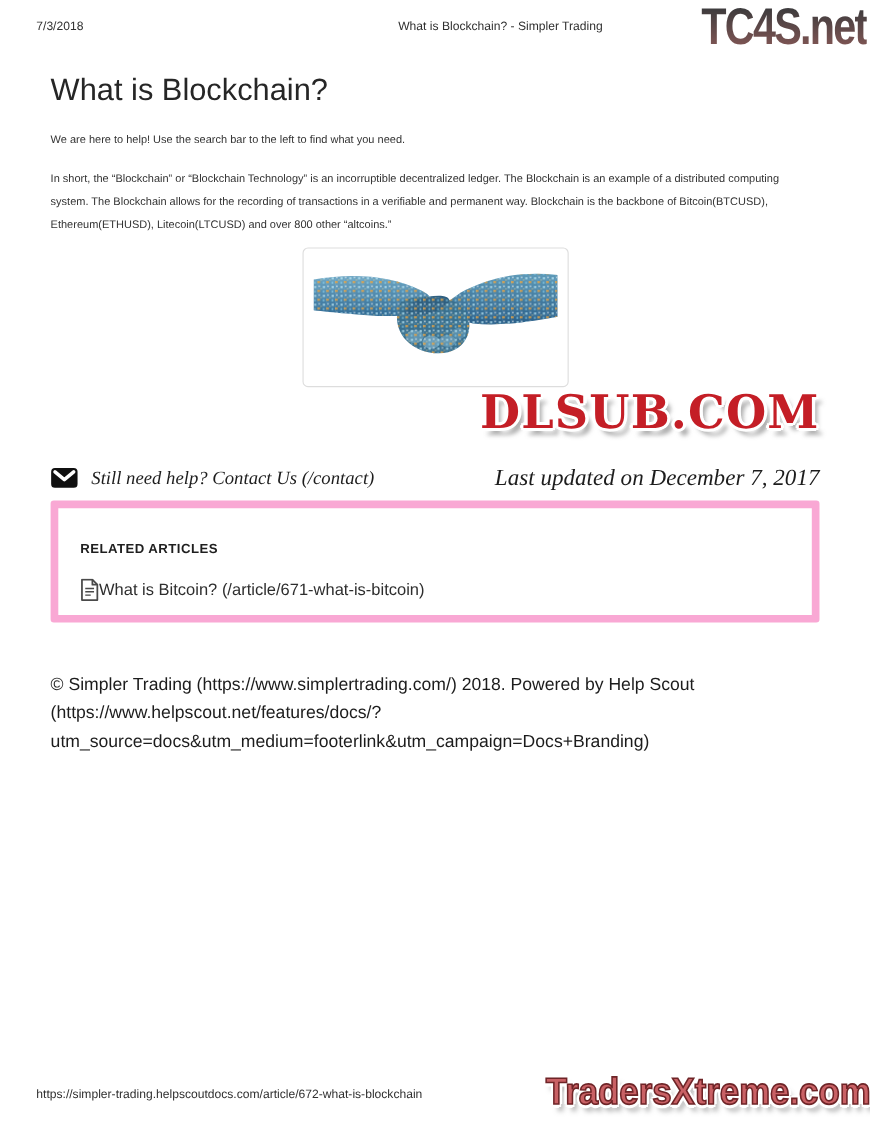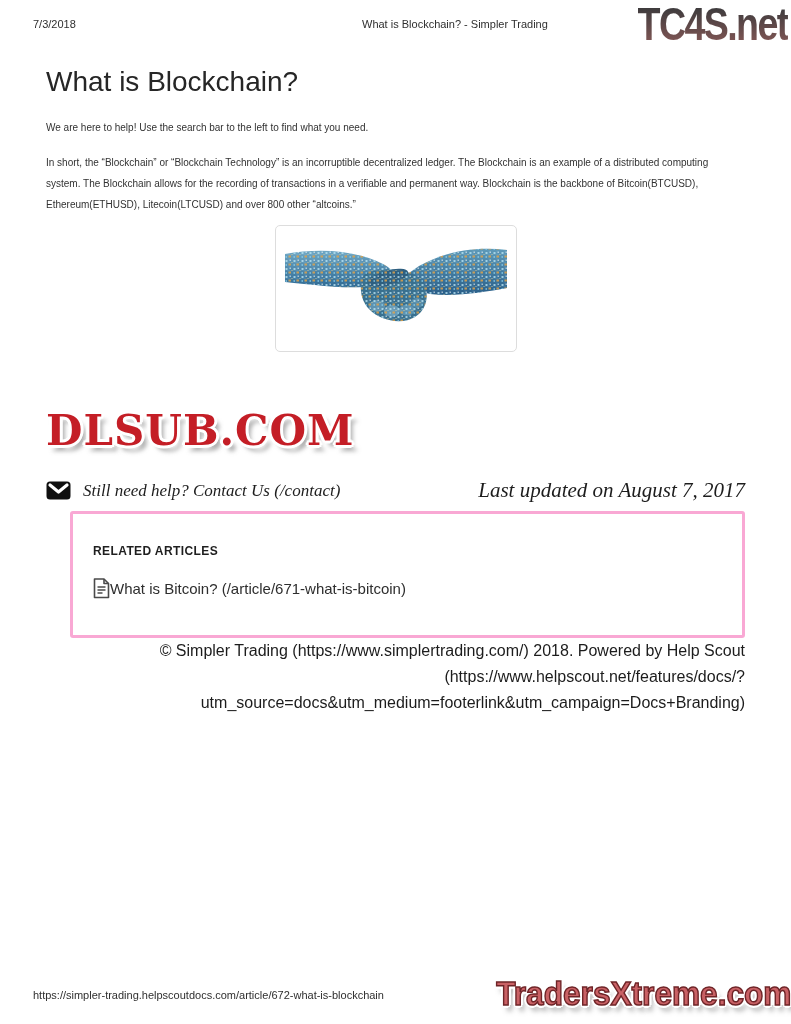--- a/index.html
+++ b/index.html
@@ -40,21 +40,21 @@
 
   
   figure.article-figure {
     margin:10px auto 0; width:242px; padding:9px;
     border:1px solid var(--border-gray,#ddd); border-radius:5px; background:#fff;
   }
   figure.article-figure svg { display:block; }
 
   
   .wm-dlsub {
-    margin-top:56px; text-align:left;
+    text-align:right;
     font-family:"DejaVu Serif", serif; font-weight:bold;
     font-size:42px; line-height:46px; letter-spacing:1px;
     color:var(--dlsub-red,#c41e26);
     text-shadow:
       -2px -2px 0 #fff, 2px -2px 0 #fff, -2px 2px 0 #fff, 2px 2px 0 #fff,
       -3px 0 0 #fff, 3px 0 0 #fff, 0 -3px 0 #fff, 0 3px 0 #fff,
       5px 6px 4px rgba(110,110,110,.55);
   }
 
   
@@ -67,35 +67,34 @@
     font-family:"Liberation Serif", serif; font-style:italic;
     font-size:17px; color:#1d1d1d;
   }
   .last-updated {
     font-family:"Liberation Serif", serif; font-style:italic;
     font-size:21px; color:#1d1d1d;
   }
 
   
   .related-box {
-    margin-top:8px; border:3px solid #f9a8d4; border-radius:3px;
-    padding:30px 20px 36px 20px;
-    margin-left:24px;
+    margin-top:8px; border:7px solid #f9a8d4; border-radius:3px;
+    padding:30px 20px 12px 20px;
   }
   .related-heading {
     font-size:12px; font-weight:bold; letter-spacing:.4px; color:#1f1f1f;
   }
   .related-item {
     margin-top:20px; display:flex; align-items:center; gap:0;
     font-size:15px; color:#2e2e2e; cursor:pointer; width:max-content;
   }
   .doc-icon svg { display:block; }
 
   
-  .site-footer { text-align:right; font-size:16px; line-height:26px; color:#1c1c1c; }
+  .site-footer { margin-top:44px; text-align:left; font-size:16px; line-height:26px; color:#1c1c1c; }
 
   
   .pf-url { position:absolute; left:33px; top:989px; font-size:11px; color:#2f2f2f; }
   .wm-traders {
     position:absolute; right:0px; top:974px;
     font-weight:bold; font-size:34px; letter-spacing:0px;
     transform:scaleX(.93); transform-origin:100% 50%;
     color:var(--traders-fill,#c96165);
     -webkit-text-stroke:1.5px var(--traders-outline,#6e2427);
     text-shadow:
@@ -162,21 +161,21 @@
     <div class="help-row">
       <div class="help-left">
         <span class="mail-icon">
           <svg width="25" height="19" viewBox="0 0 25 19">
               <rect x="0.5" y="0.5" width="24" height="18" rx="3.5" fill="#101010"></rect>
               <path d="M4 4 L12.5 11 L21 4" stroke="#fff" stroke-width="3.2" fill="none" stroke-linecap="round" stroke-linejoin="round"></path>
             </svg>
         </span>
         <span class="contact-text">Still need help? Contact Us (/contact)</span>
       </div>
-      <span class="last-updated">Last updated on August 7, 2017</span>
+      <span class="last-updated">Last updated on December 7, 2017</span>
     </div>
 
     <div class="related-box">
       <div class="related-heading">RELATED ARTICLES</div>
       <div class="related-item">
         <span class="doc-icon">
           <svg width="17" height="21" viewBox="0 0 17 21">
               <path d="M1.5 1 H11 L15.5 5.5 V19.5 H1.5 Z" fill="#fff" stroke="#4a4a4a" stroke-width="1.6" stroke-linejoin="round"></path>
               <path d="M11 1 V5.5 H15.5" fill="none" stroke="#4a4a4a" stroke-width="1.6" stroke-linejoin="round"></path>
               <path d="M4.5 9 H12.5 M4.5 12 H12.5 M4.5 15 H9.5" stroke="#4a4a4a" stroke-width="1.3"></path>

